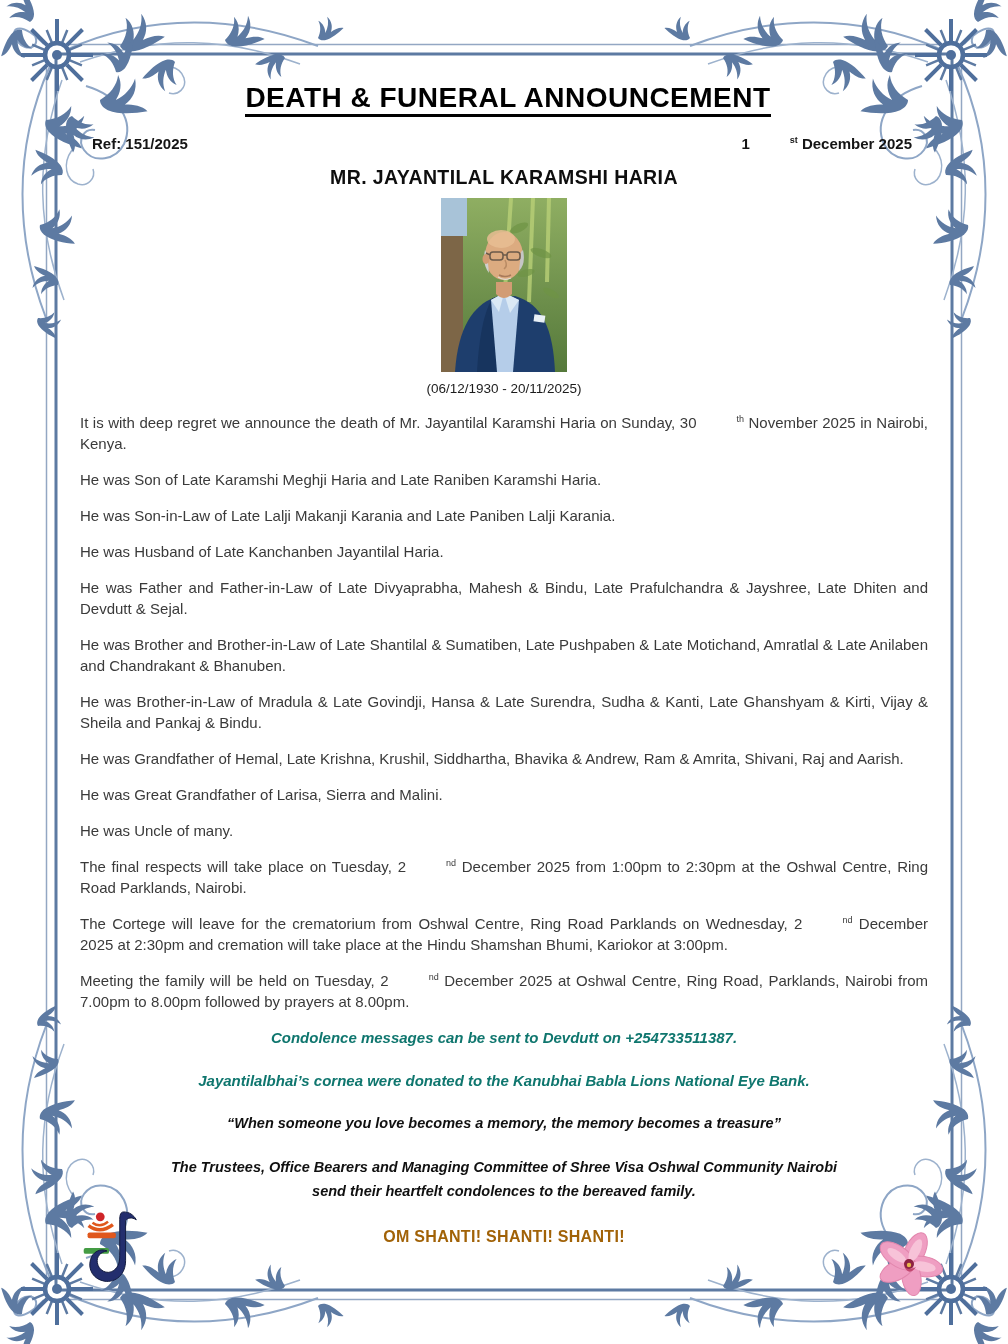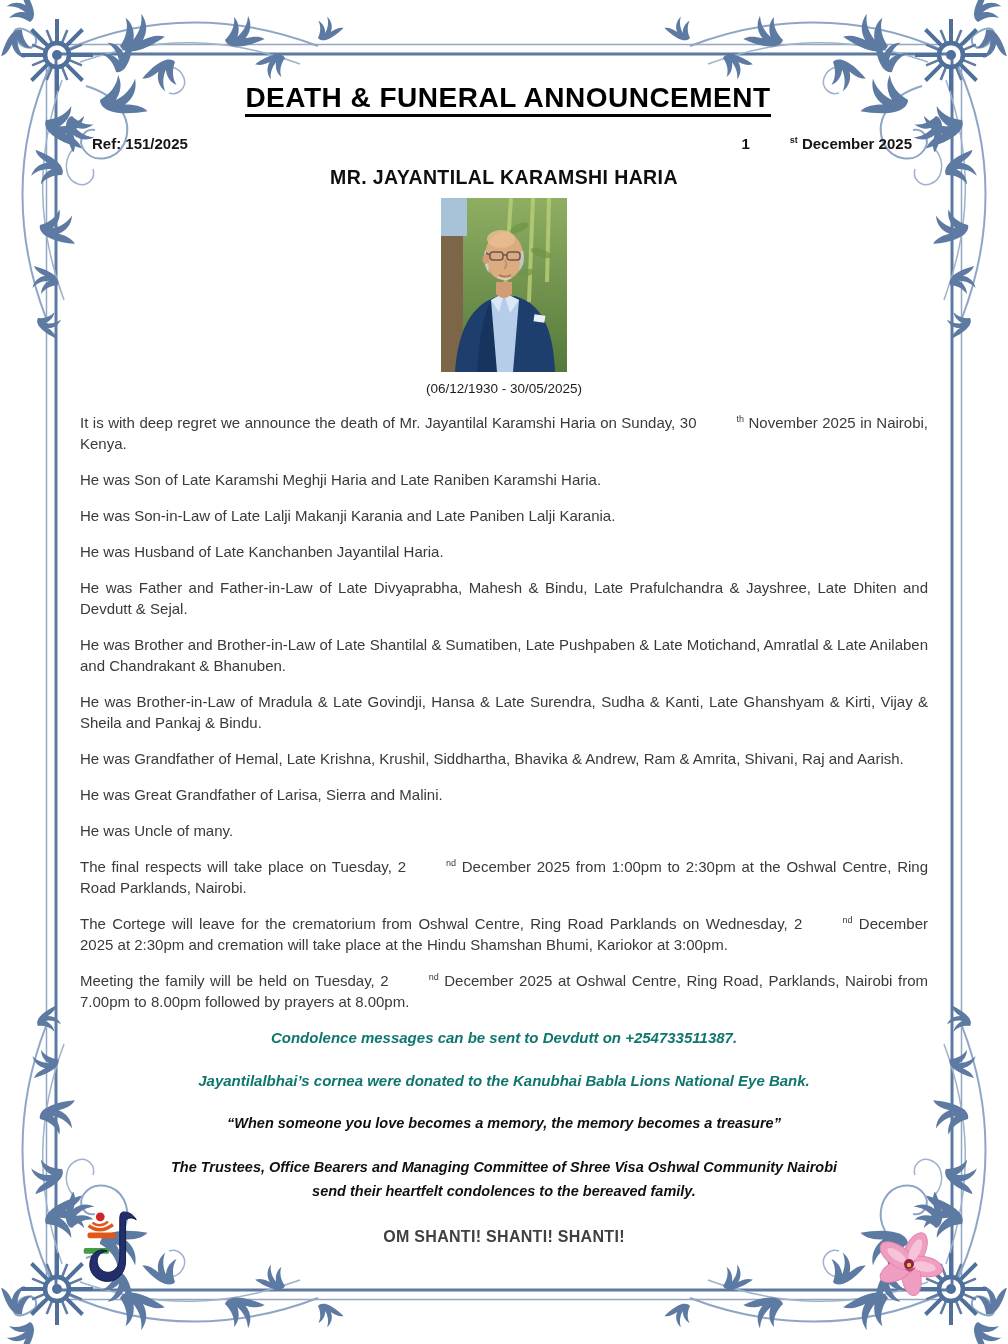--- a/index.html
+++ b/index.html
@@ -19,21 +19,21 @@
   h2 { text-align:center; font-size:19.5px; font-weight:bold; color:#0e0e0e; margin-top:14px; letter-spacing:.4px; }
   .photo-wrap { text-align:center; margin-top:9px; line-height:0; }
   svg.photo { width:126px; height:174px; }
   .caption { text-align:center; font-size:13.5px; margin-top:9px; color:#1c1c1c; }
   .paras { margin-top:16px; font-size:15px; line-height:21px; color:#3a3a3a; }
   .paras p { margin:0 0 15px; }
   p.j   { text-align:justify; }
   p.cbi { text-align:center; font-weight:bold; font-style:italic; color:#0f766e; margin:8px 0 22px; }
   p.q   { text-align:center; font-weight:bold; font-style:italic; font-size:14.5px; color:#101010; margin:2px 0 22px; }
   p.tr  { text-align:center; font-weight:bold; font-style:italic; font-size:14.5px; color:#101010; line-height:1.65; margin:0 0 14px; }
-  p.cb  { text-align:center; font-weight:bold; font-size:16px; color:#404040; margin:22px 0 0; letter-spacing:.3px; }
+  p.cb  { text-align:center; font-weight:bold; font-size:16px; color:#a16207; margin:22px 0 0; letter-spacing:.3px; }
   sup { font-size:.6em; line-height:0; vertical-align:super;margin-left:40px; }
   .logo { position:absolute; left:80px; top:1210px; width:60px; height:76px; }
   .logo svg { width:100%; height:100%; }
 </style>
 </head>
 <body>
 
 <div class="page">
 
   <svg class="border-svg" viewBox="0 0 1008 1344" aria-hidden="true">
@@ -162,21 +162,21 @@
           <line x1="62" y1="57" x2="66" y2="57"></line>
           <line x1="49" y1="57" x2="45" y2="55"></line>
         </g>
 
         <path d="M64,62 q3,6 -1,9" stroke="#b98b64" stroke-width="1.5" fill="none"></path>
         <path d="M58,77 q6,3 12,0" stroke="#a87a5a" stroke-width="1.5" fill="none"></path>
         <path d="M57,79 q6,4 13,1" stroke="#e7e7e7" stroke-width="1.2" fill="none" opacity=".8"></path>
       </svg>
     </div>
 
-    <div class="caption">(06/12/1930 - 30/05/2025)</div>
+    <div class="caption">(06/12/1930 - 20/11/2025)</div>
 
     <div class="paras">
         <p class="j"><span>It is with deep regret we announce the death of Mr. Jayantilal Karamshi Haria on Sunday, 30</span><sup>th</sup><span> November 2025 in Nairobi, Kenya.</span></p>
         <p class="j"><span>He was Son of Late Karamshi Meghji Haria and Late Raniben Karamshi Haria.</span></p>
         <p class="j"><span>He was Son-in-Law of Late Lalji Makanji Karania and Late Paniben Lalji Karania.</span></p>
         <p class="j"><span>He was Husband of Late Kanchanben Jayantilal Haria.</span></p>
         <p class="j"><span>He was Father and Father-in-Law of Late Divyaprabha, Mahesh &amp; Bindu, Late Prafulchandra &amp; Jayshree, Late Dhiten and Devdutt &amp; Sejal.</span></p>
         <p class="j"><span>He was Brother and Brother-in-Law of Late Shantilal &amp; Sumatiben, Late Pushpaben &amp; Late Motichand, Amratlal &amp; Late Anilaben and Chandrakant &amp; Bhanuben.</span></p>
         <p class="j"><span>He was Brother-in-Law of Mradula &amp; Late Govindji, Hansa &amp; Late Surendra, Sudha &amp; Kanti, Late Ghanshyam &amp; Kirti, Vijay &amp; Sheila and Pankaj &amp; Bindu.</span></p>
         <p class="j"><span>He was Grandfather of Hemal, Late Krishna, Krushil, Siddhartha, Bhavika &amp; Andrew, Ram &amp; Amrita, Shivani, Raj and Aarish.</span></p>

